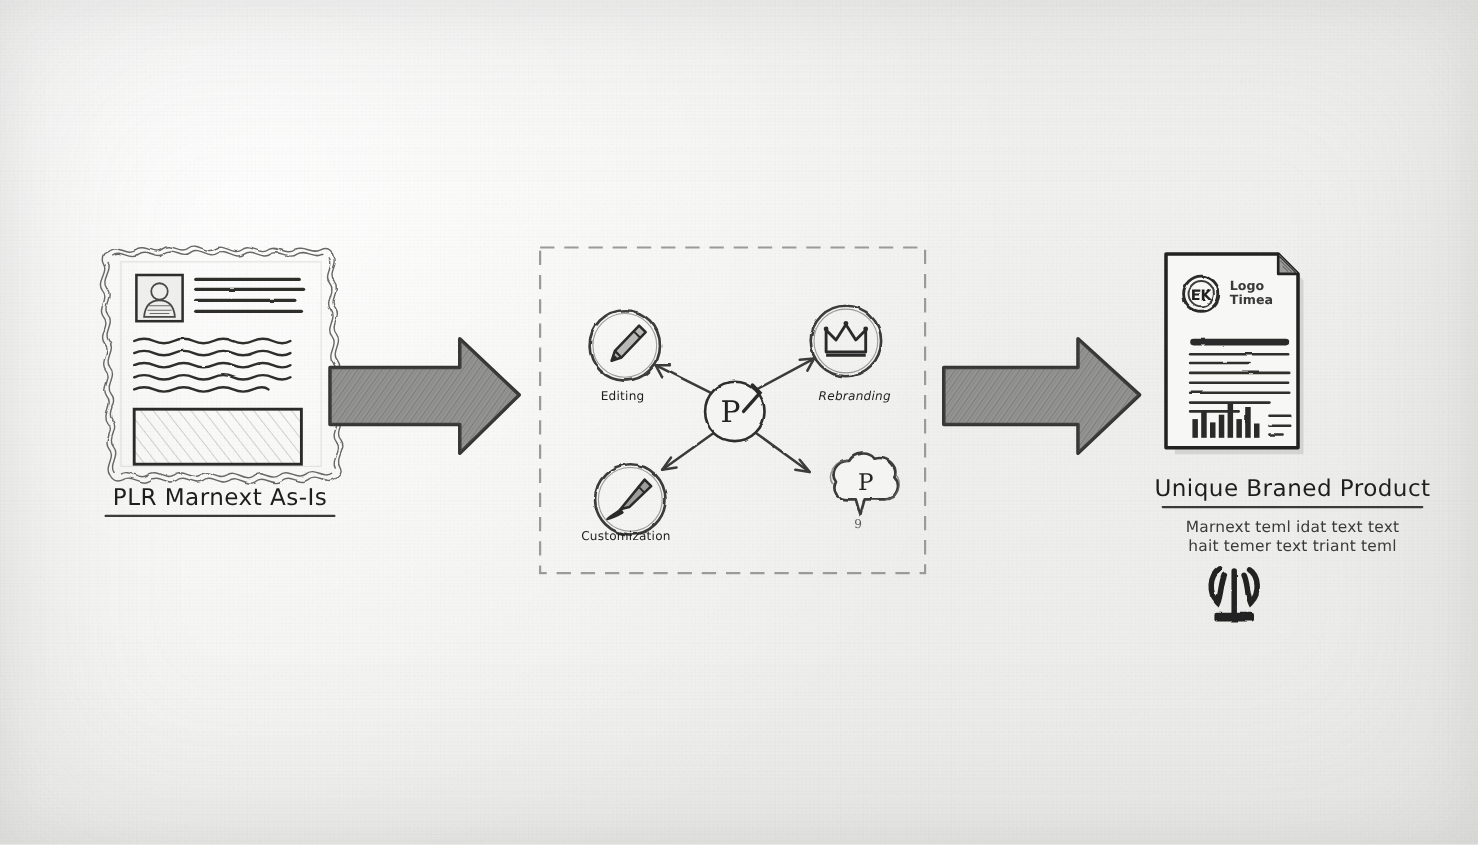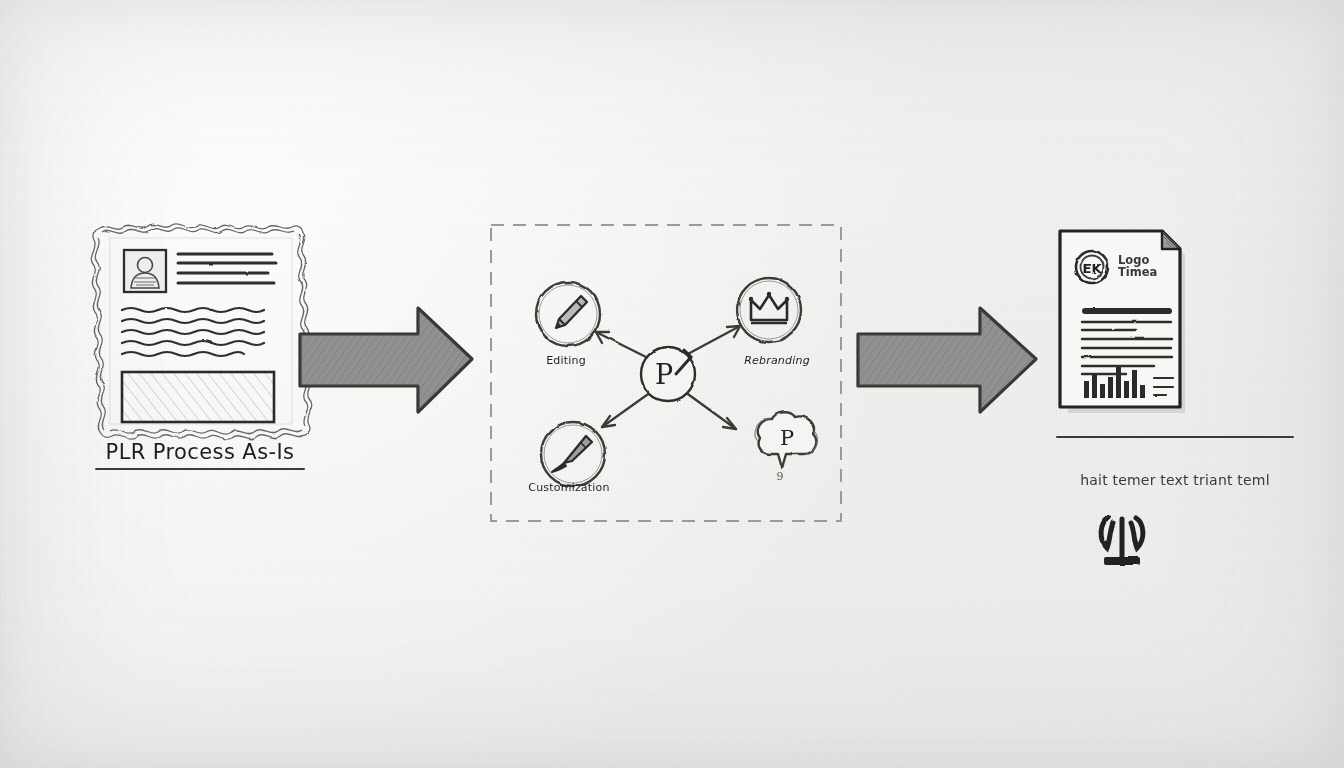--- a/index.html
+++ b/index.html
@@ -205,21 +205,21 @@
         <path d="M36,136 q9,-4 18,0 t18,0 t18,0 t18,0 t18,0 t18,0 t14,0"></path>
       </g>
 
       <g filter="url(#roughSoft)">
         <rect x="36" y="154" width="152" height="50" fill="url(#hatchBox)" fill-opacity=".55" stroke="#2b2b29" stroke-width="2.6"></rect>
       </g>
     </svg>
   </div>
 
   <div class="caption-block" id="left-caption">
-    <div class="sketch-label txt">PLR Process As-Is</div>
+    <div class="sketch-label txt">PLR Marnext As-Is</div>
     <div class="underline-rule"></div>
   </div>
 
   <div class="node" style="left:296px; top:304px;">
     <svg width="180" height="112" viewBox="0 0 180 112">
       <g filter="url(#roughSoft)">
         <path d="M4,30 L122,30 L122,4 L176,55 L122,108 L122,82 L4,82 Z" fill="url(#pencilFill)" stroke="#343432" stroke-width="3.2" stroke-linejoin="round"></path>
         <path d="M4,30 L122,30 L122,4 L176,55 L122,108 L122,82 L4,82 Z" fill="#6f6f6d" fill-opacity=".18" stroke="none"></path>
       </g>
     </svg>
@@ -366,21 +366,23 @@
       <g filter="url(#rough2)" transform="translate(0,8)">
         <path d="M94,295 C86,300 84,316 93,325 C96,318 96,306 99,300" fill="none" stroke="#232321" stroke-width="5" stroke-linecap="round"></path>
         <path d="M122,295 C130,300 132,316 123,325 C120,318 120,306 117,300" fill="none" stroke="#232321" stroke-width="5" stroke-linecap="round"></path>
         <line x1="108" y1="296" x2="108" y2="334" stroke="#232321" stroke-width="5" stroke-linecap="round"></line>
         <rect x="90" y="334" width="36" height="8" rx="2" fill="#232321"></rect>
       </g>
     </svg>
   </div>
 
   <div class="caption-block" id="right-caption">
+    <div class="sketch-label txt">Unique Braned Product</div>
     <div class="underline-rule"></div>
   </div>
 
   <div id="right-sub">
+    <div>Marnext teml idat text text</div>
     <div>hait temer text triant teml</div>
   </div>
 
   <div id="vignette"></div>
 </div>
 
 </body></html>

